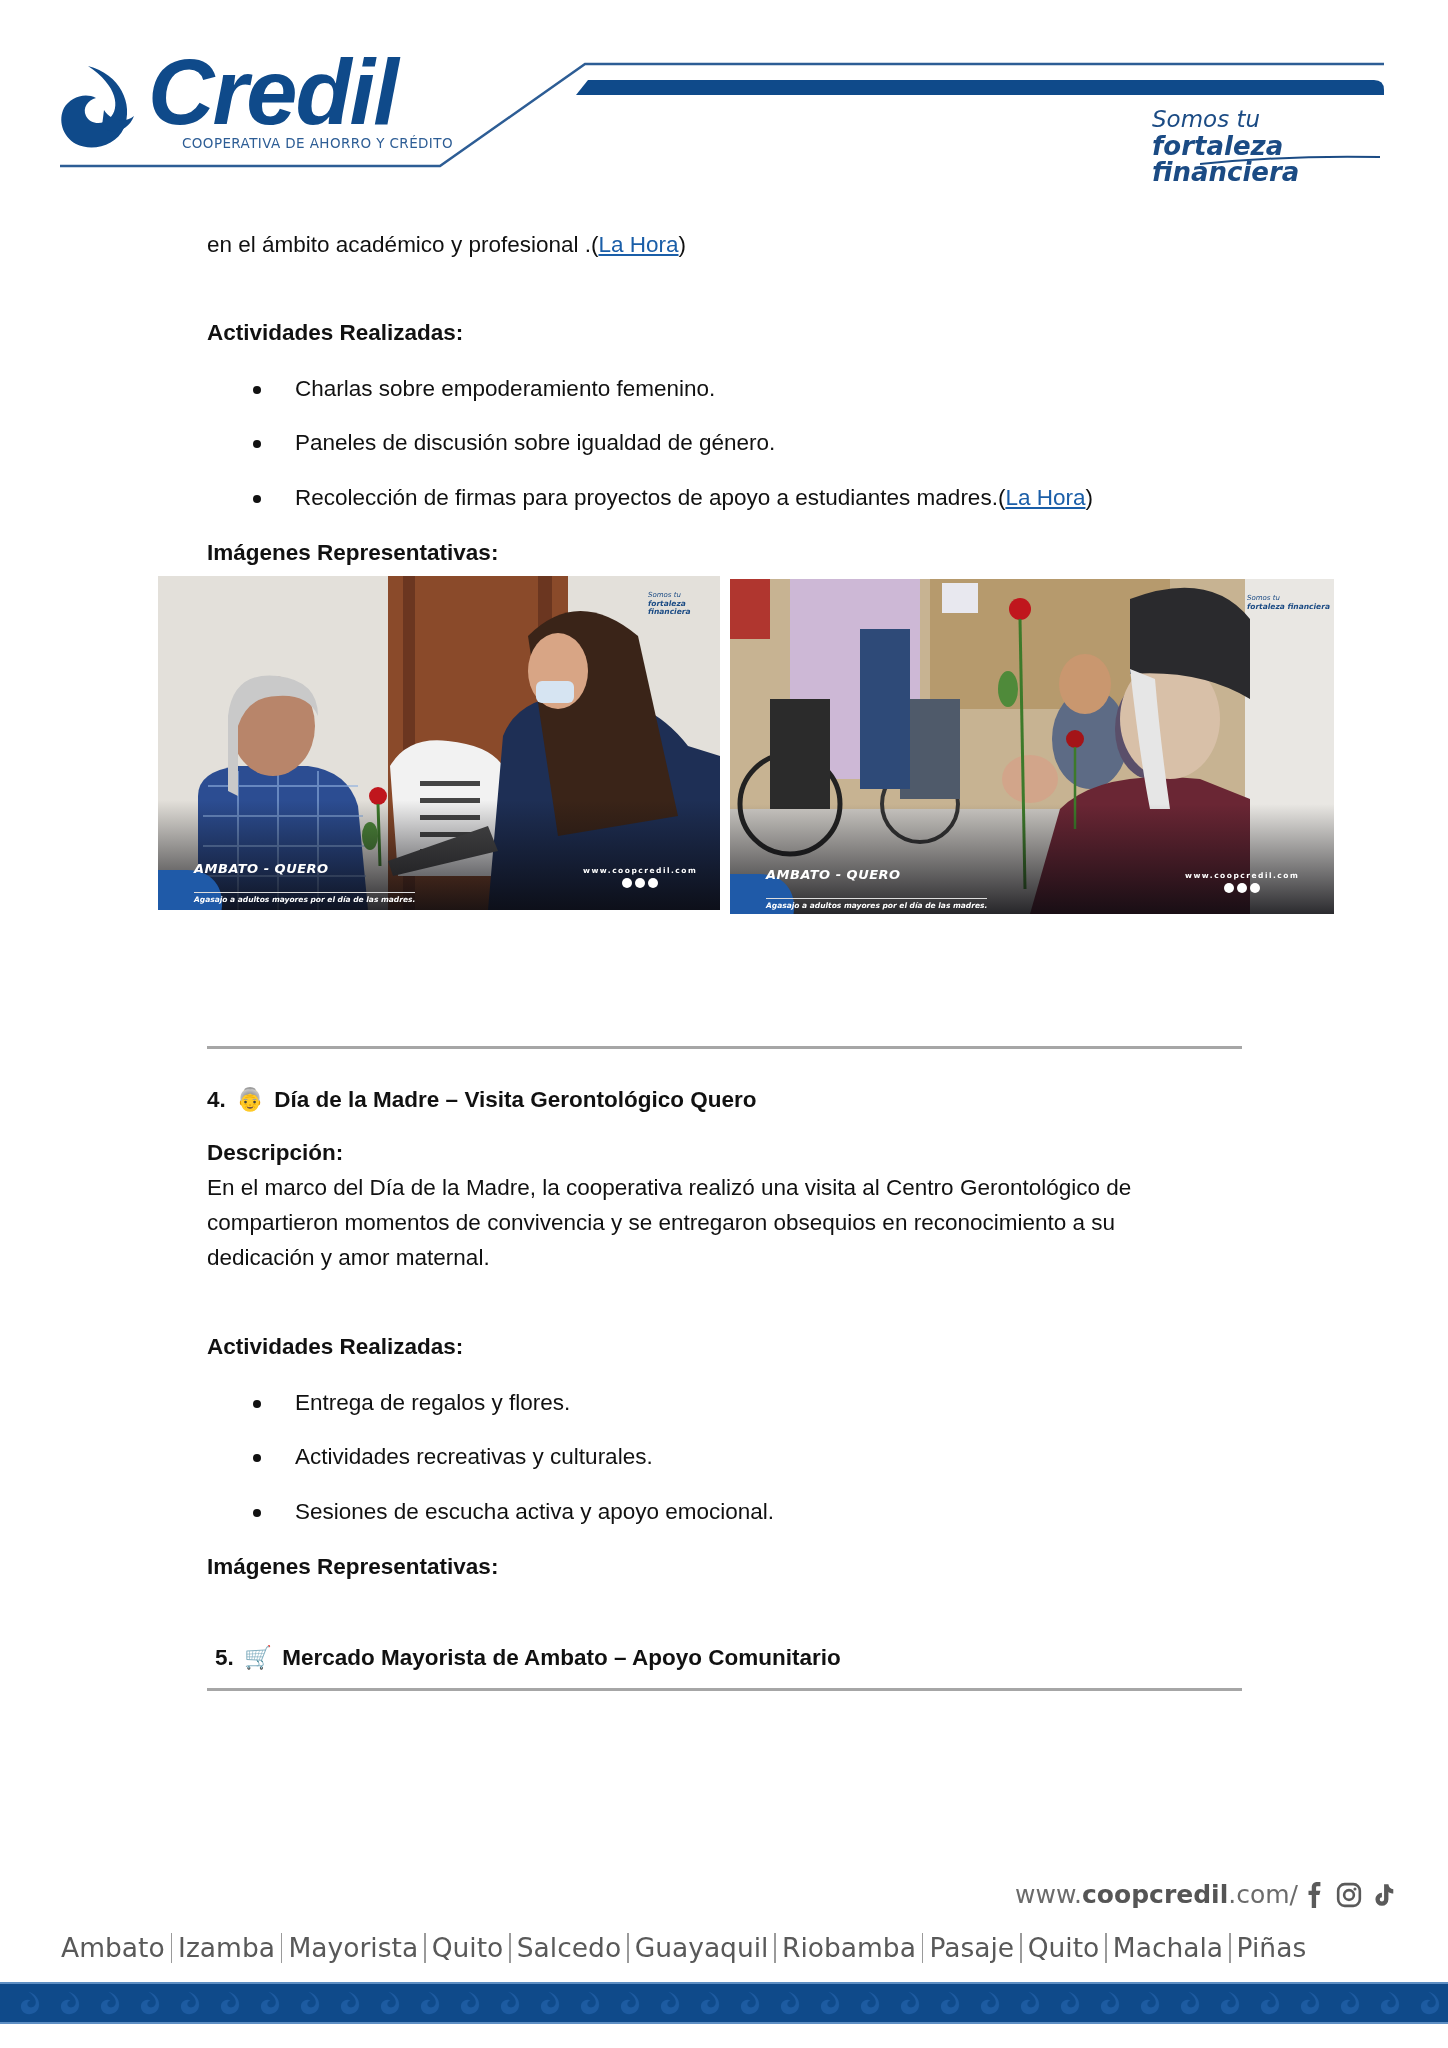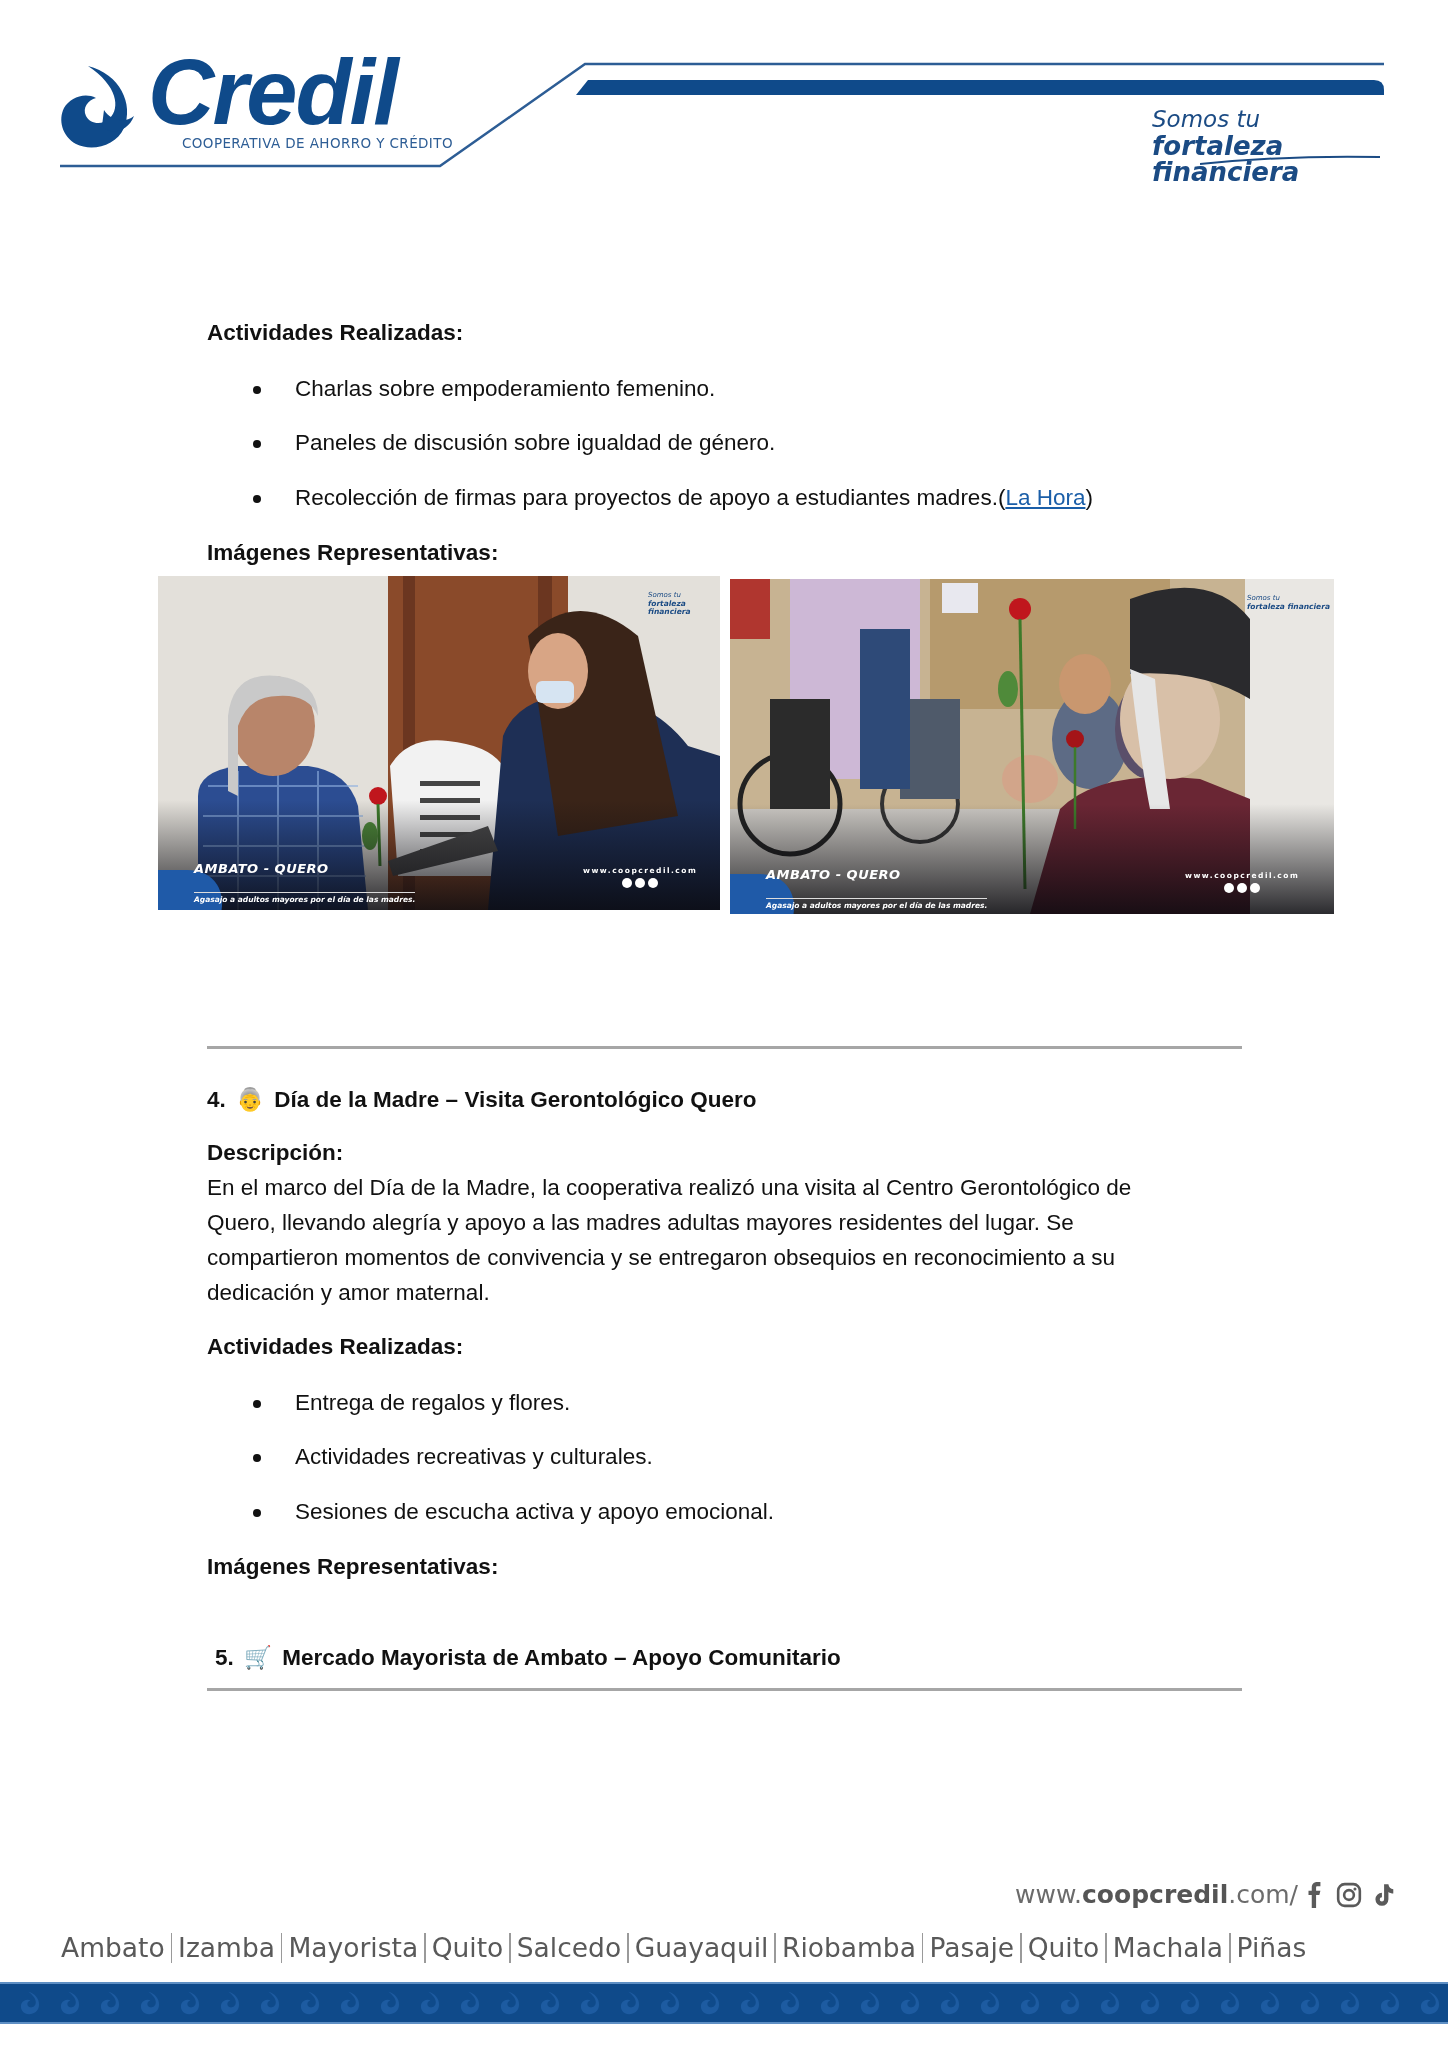--- a/index.html
+++ b/index.html
@@ -73,20 +73,21 @@
     <span class="l2">fortaleza financiera</span>
   </div>
   <svg style="position:absolute;left:1200px;top:155px" width="180" height="10">
     <path d="M0,9 Q90,0 180,2" fill="none" stroke="#1b4b84" stroke-width="2"></path>
   </svg>
 </div>
 
 <div class="content">
 
   <div class="para" style="top:227px">
+    <div><span>en el ámbito académico y profesional .(</span><a class="link">La Hora</a><span>)</span></div>
   </div>
 
   <div class="heading" style="top:318px">Actividades Realizadas:</div>
 
   <div class="bullet" style="top:374px">
     <span class="dot"></span>
     <span class="txt">Charlas sobre empoderamiento femenino.</span>
   </div>
   <div class="bullet" style="top:428px">
     <span class="dot"></span>
@@ -212,21 +213,20 @@
 <div class="content">
   <div class="heading" style="top:1085px;">
     <span>4.</span>
     <span style="font-weight:normal;margin:0 4px;">👵</span>
     <span>Día de la Madre – Visita Gerontológico Quero</span>
   </div>
 
   <div class="heading" style="top:1138px;text-align:right;">Descripción:</div>
   <div class="para" style="top:1170px;">
     <div>En el marco del Día de la Madre, la cooperativa realizó una visita al Centro Gerontológico de</div>
-    <div>Quero, llevando alegría y apoyo a las madres adultas mayores residentes del lugar. Se</div>
     <div>compartieron momentos de convivencia y se entregaron obsequios en reconocimiento a su</div>
     <div>dedicación y amor maternal.</div>
   </div>
 
   <div class="heading" style="top:1332px;">Actividades Realizadas:</div>
 
   <div class="bullet" style="top:1388px">
     <span class="dot"></span>
     <span class="txt">Entrega de regalos y flores.</span>
   </div>

